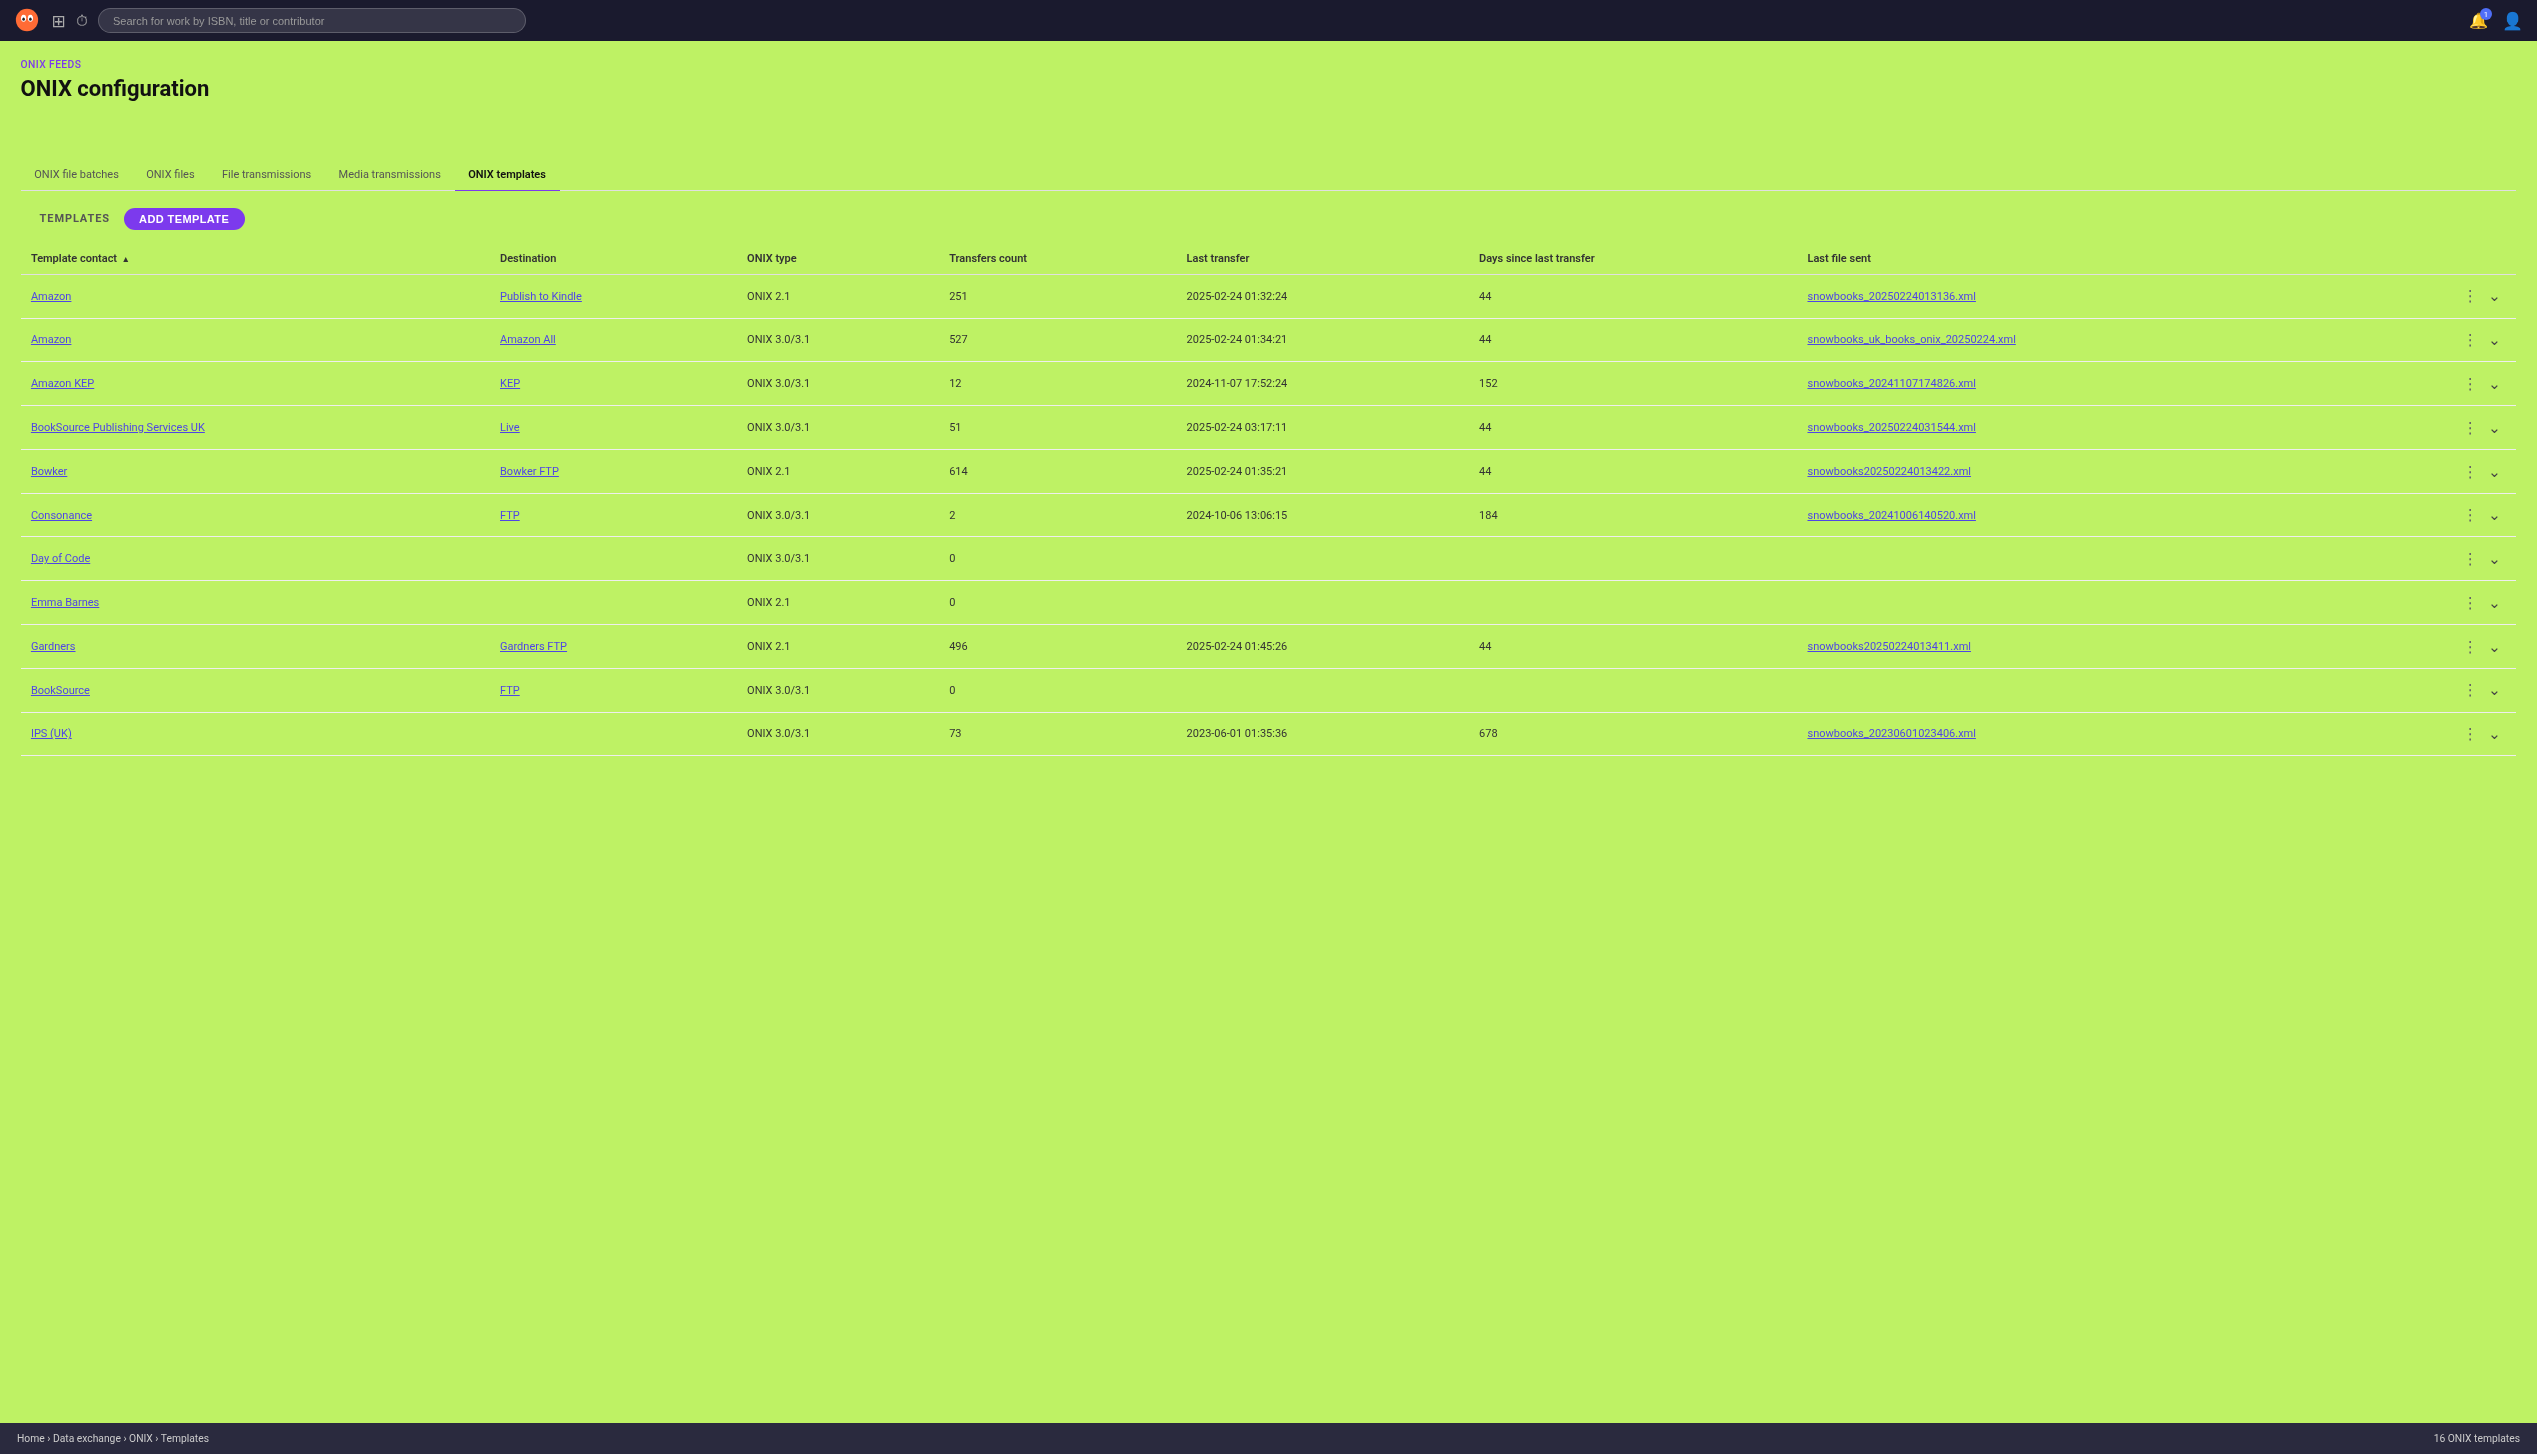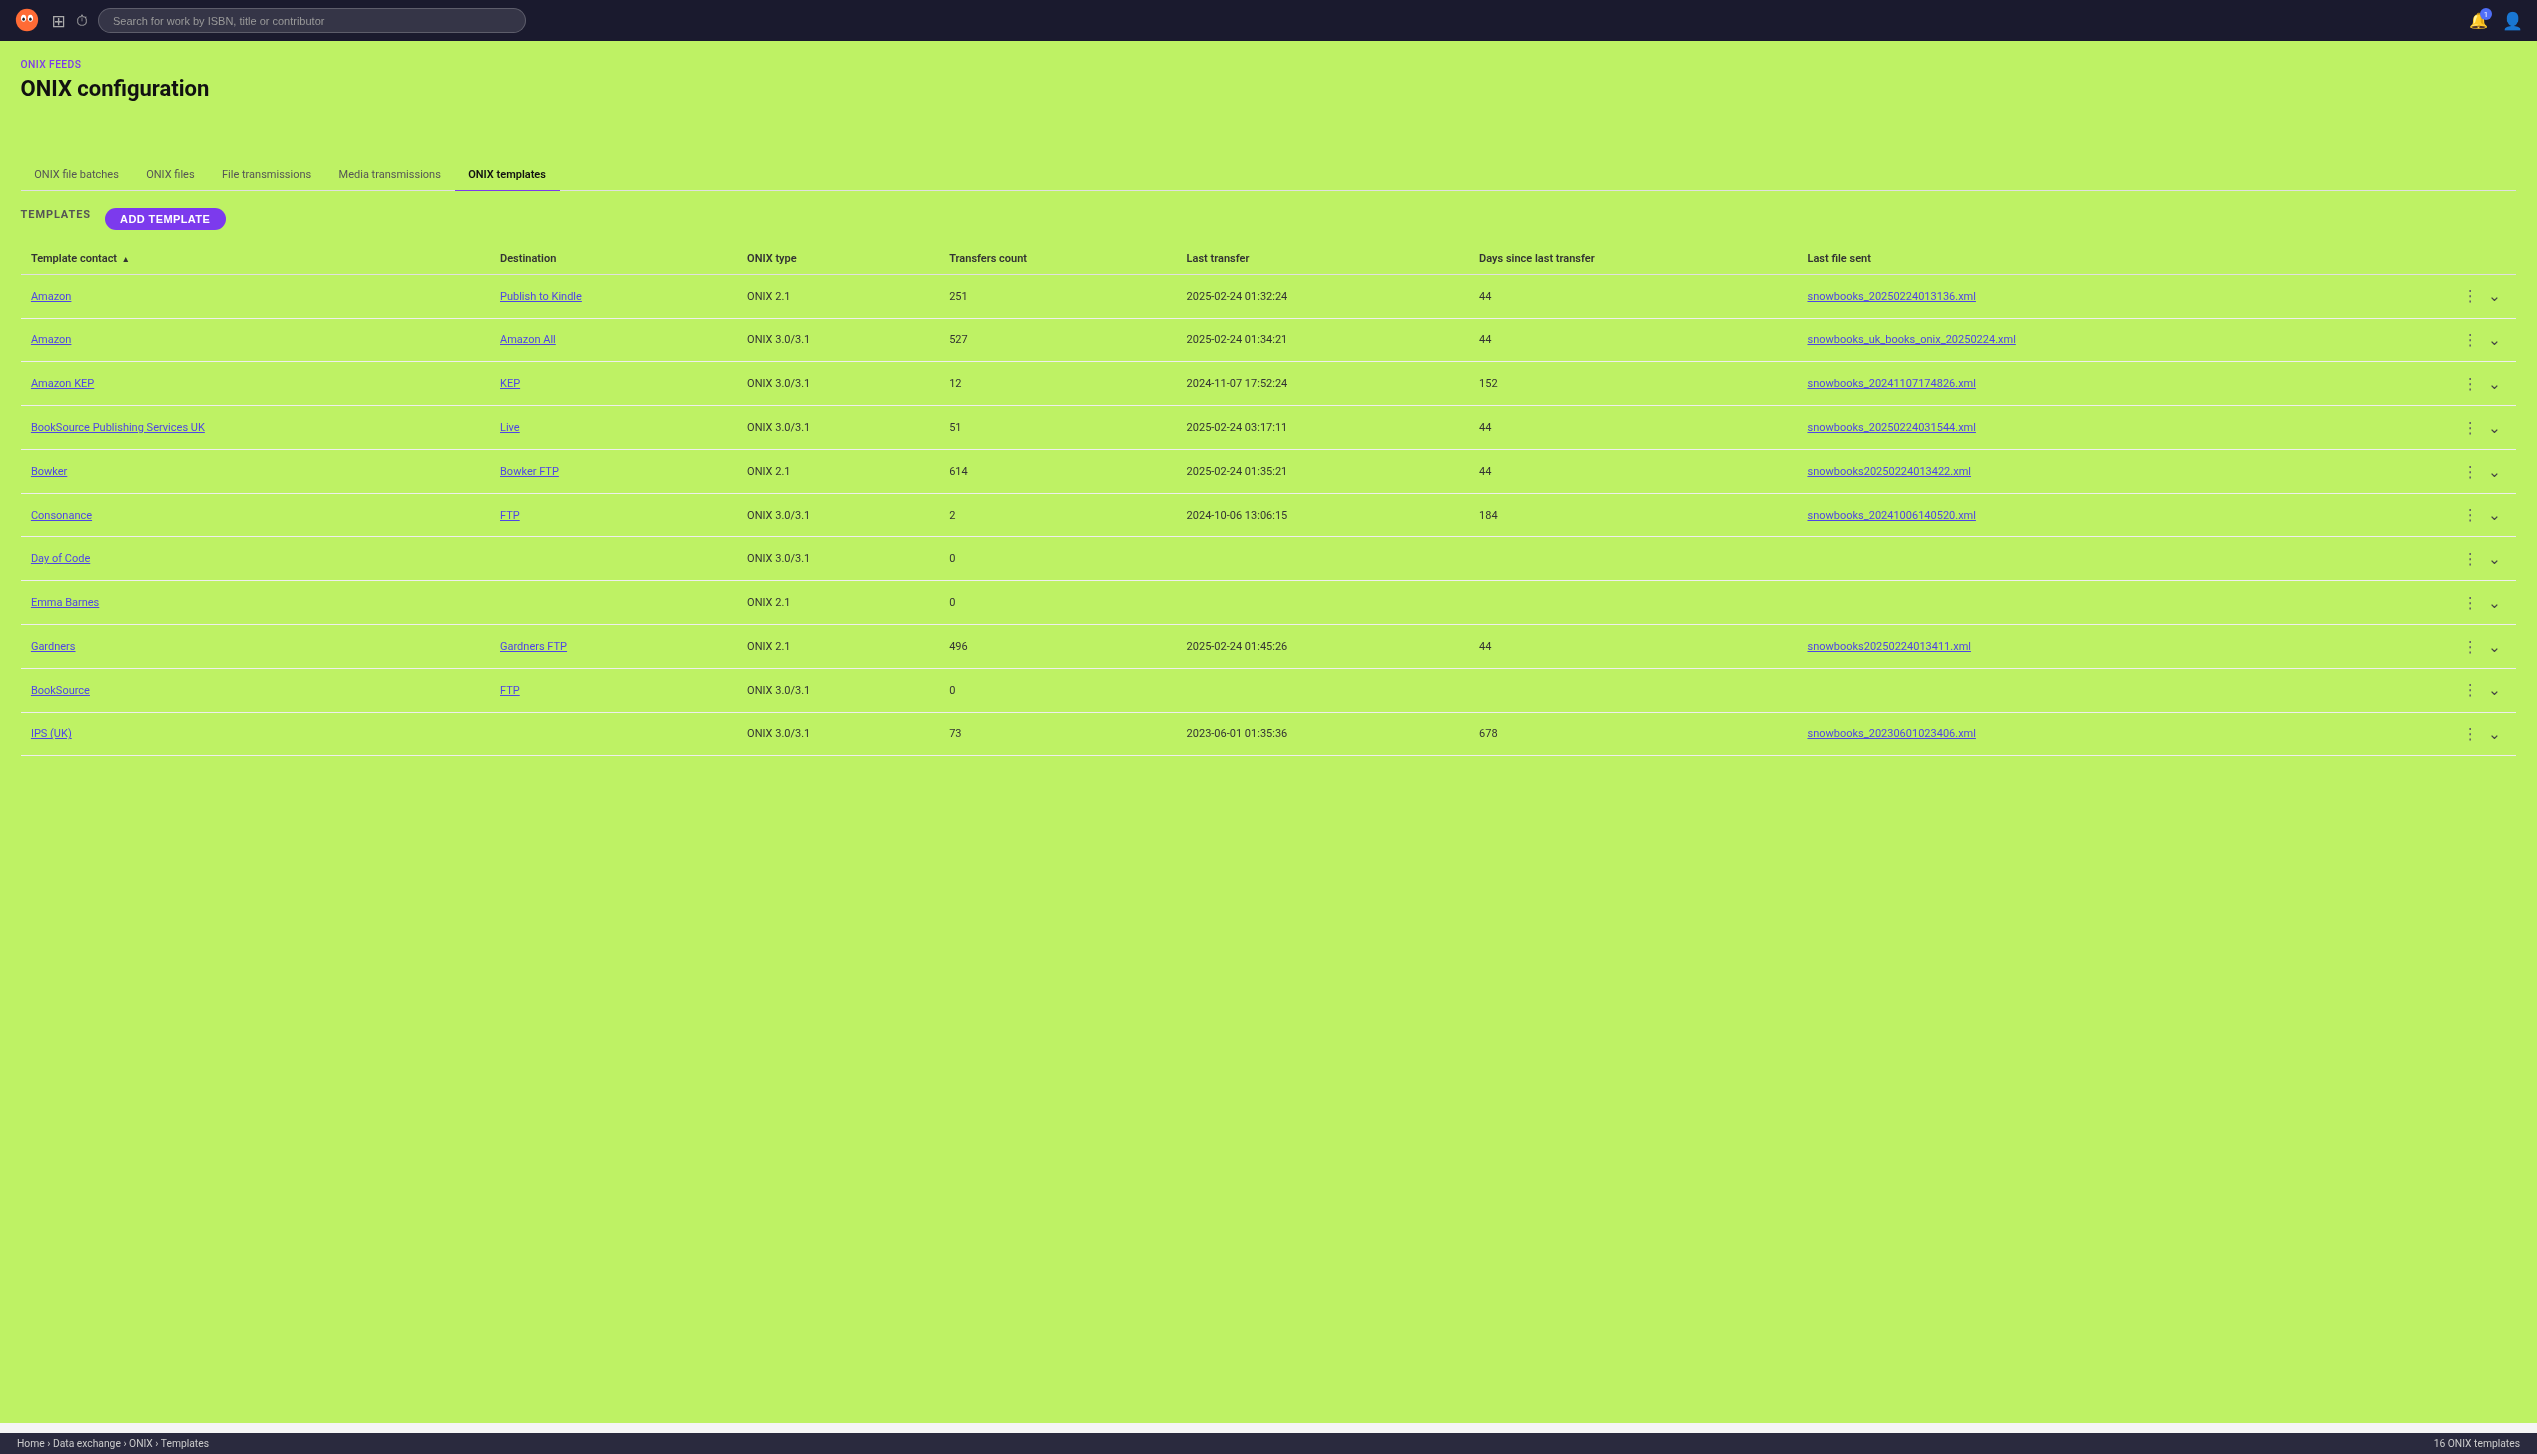--- a/index.html
+++ b/index.html
@@ -59,21 +59,21 @@
       margin-bottom: -0.9px;
       margin-top: 48px;
     }
     .sub-tab.active {
       color: #111;
       font-weight: 600;
       border-bottom: 1.7px solid #7c3aed;
     }
 
     
-    .templates-header { display: flex; align-items: flex-start; gap: 13.7px; margin-bottom: 13.7px; }
+    .templates-header { display: flex; align-items: center; gap: 13.7px; margin-bottom: 13.7px; margin-left: 19px; }
     .templates-label { font-size: 11px; font-weight: 700; color: #555; letter-spacing: 0.9px; text-transform: uppercase; }
     .add-template-btn {
       background: #7c3aed;
       color: white;
       border: none;
       border-radius: 17px;
       padding: 5.1px 15.4px;
       font-size: 11px;
       font-weight: 600;
       letter-spacing: 0.4px;
@@ -120,21 +120,21 @@
       font-size: 15.4px;
       padding: 3.4px 5.1px;
       border-radius: 3.4px;
       line-height: 1;
     }
 
     
     .bottom-bar {
       background: #2a2a3e;
       color: #ccc;
-      height: 21px;
+      height: 31px;
       display: flex;
       align-items: center;
       padding: 0 17px;
       font-size: 10.3px;
       position: fixed;
       bottom: 0;
       width: 100%;
     }
     .bottom-bar-right { margin-left: auto; color: #ccc; }
 

